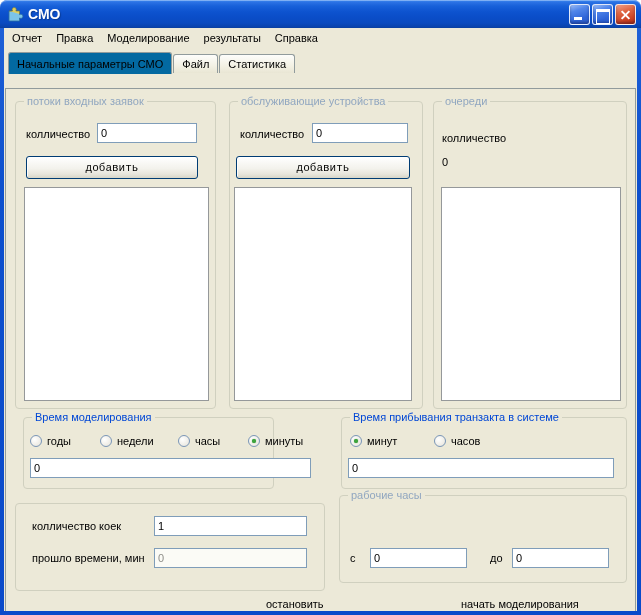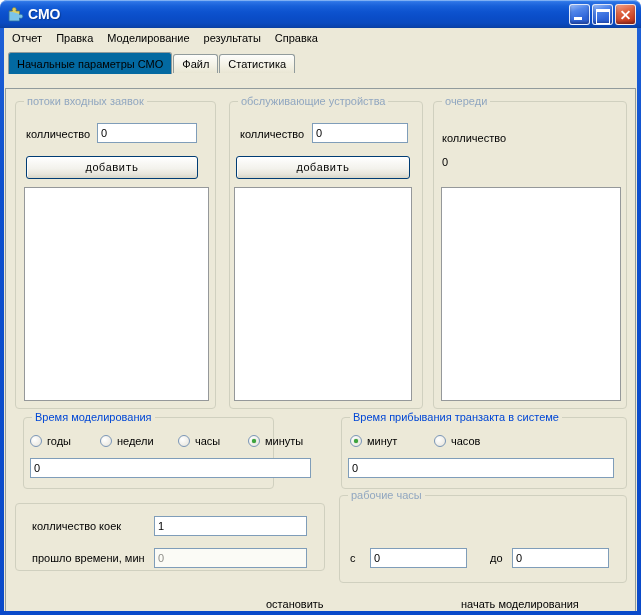--- a/index.html
+++ b/index.html
@@ -203,21 +203,21 @@
           <span class="radio checked"></span>
           <span>минут</span>
         </label>
         <label class="radio-item" style="left:92px; top:16px">
           <span class="radio"></span>
           <span>часов</span>
         </label>
         <input class="edit" style="left: 6px; top: 40px; width: 266px;" value="0">
       </div>
 
-      <div class="group" style="left:9px; top:414px; width:310px; height:68px">
+      <div class="group" style="left:9px; top:414px; width:310px; height:88px">
         <span class="lbl" style="left:16px; top:16px">колличество коек</span>
         <input class="edit" style="left: 138px; top: 12px; width: 153px;" value="1">
         <span class="lbl" style="left:16px; top:48px">прошло времени, мин</span>
         <input class="edit disabled" style="left: 138px; top: 44px; width: 153px;" readonly="" value="0">
       </div>
 
       <div class="group" style="left:333px; top:406px; width:288px; height:88px">
         <span class="group-title muted">рабочие часы</span>
         <span class="lbl" style="left:10px; top:56px">с</span>
         <input class="edit" style="left: 30px; top: 52px; width: 97px;" value="0">

